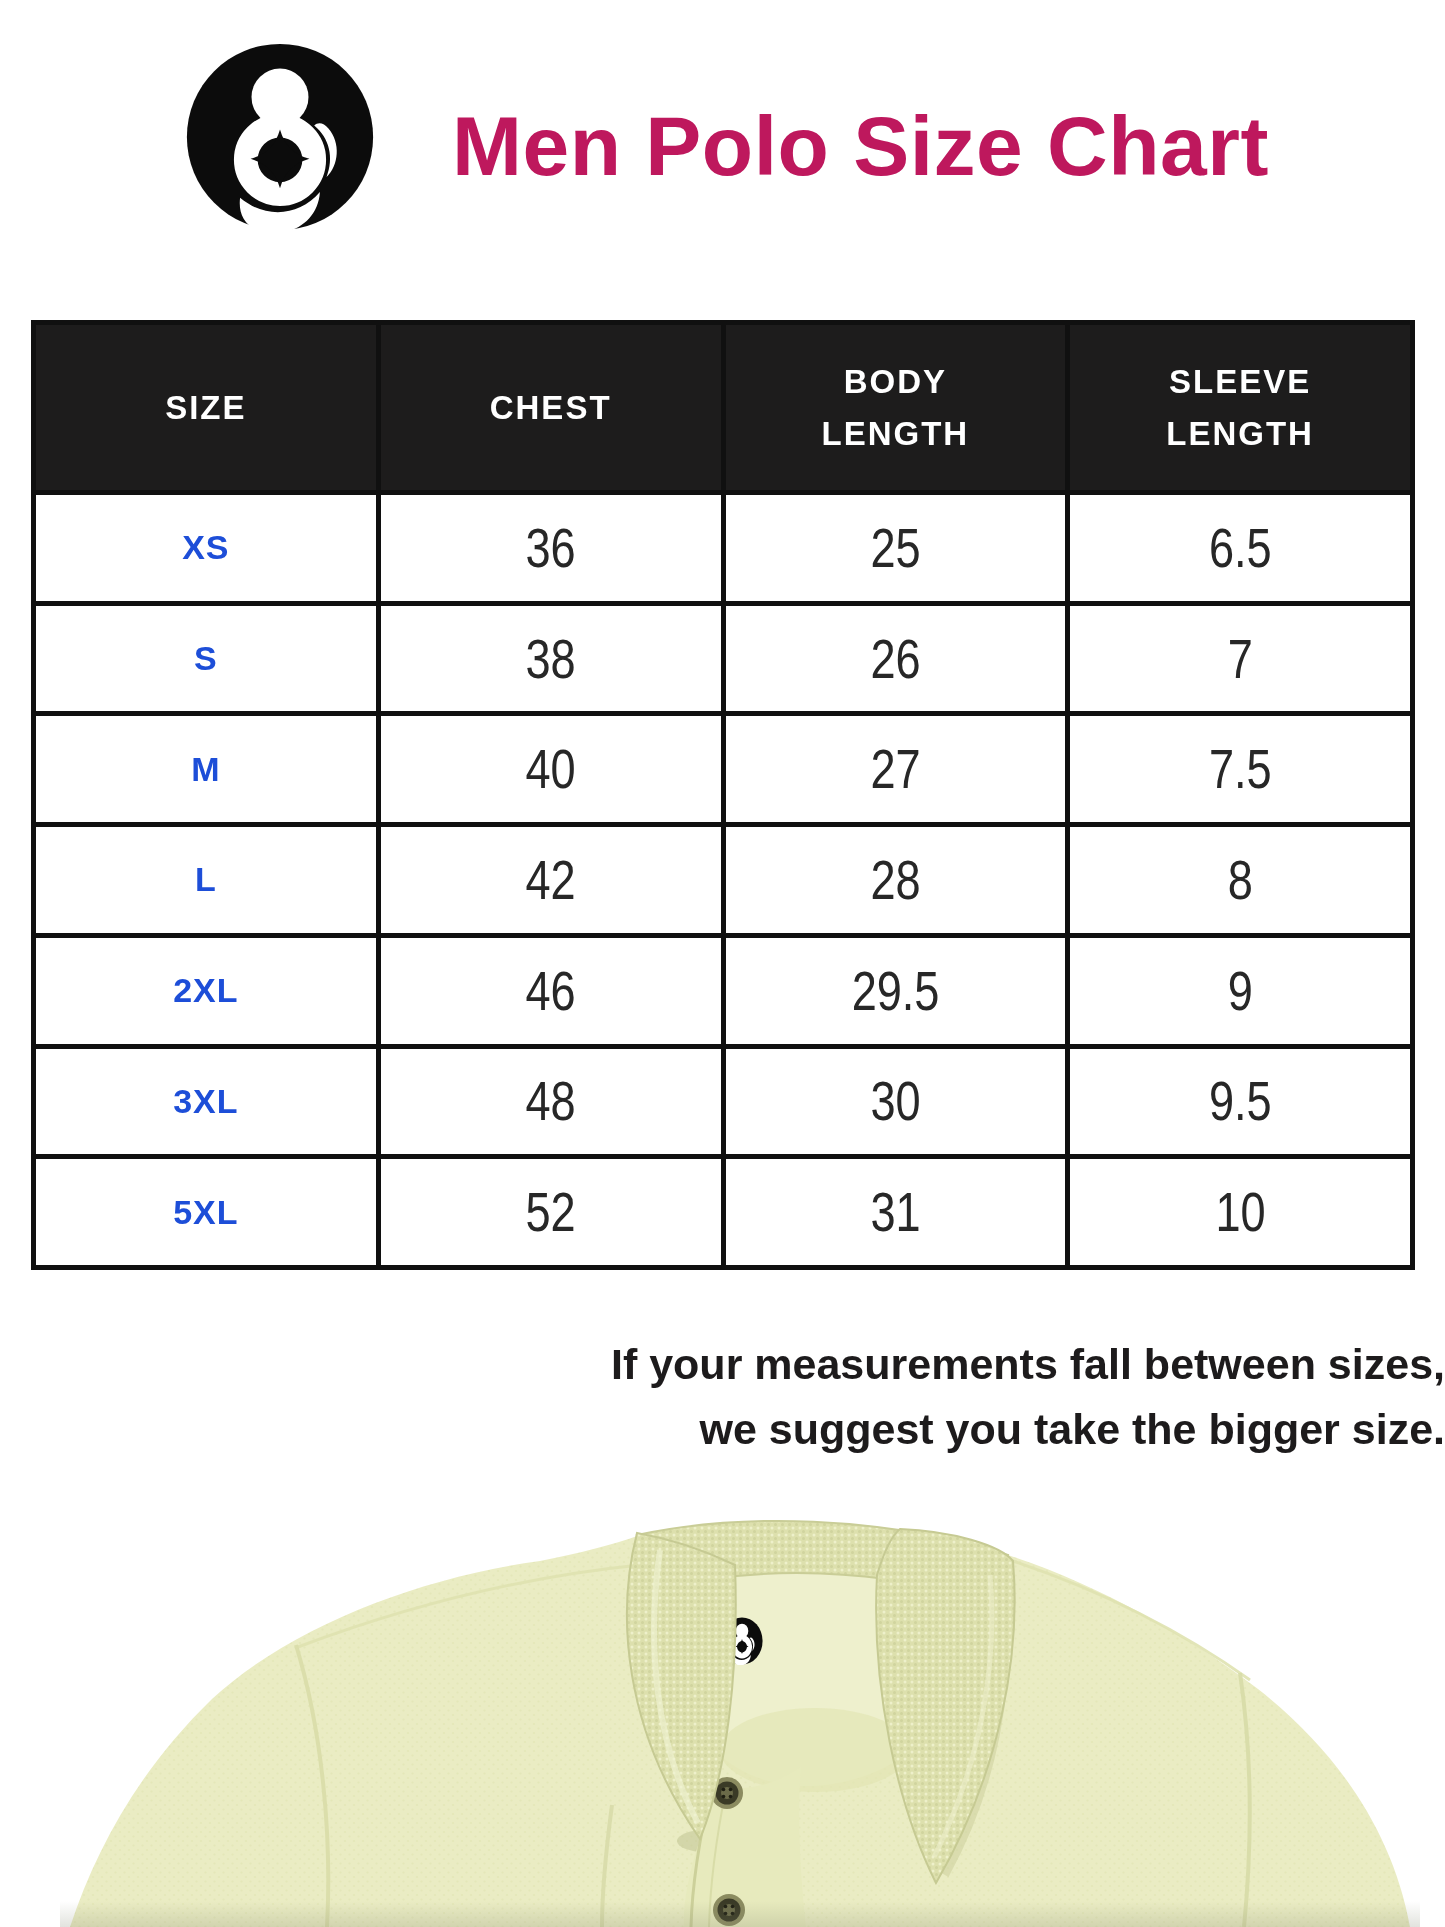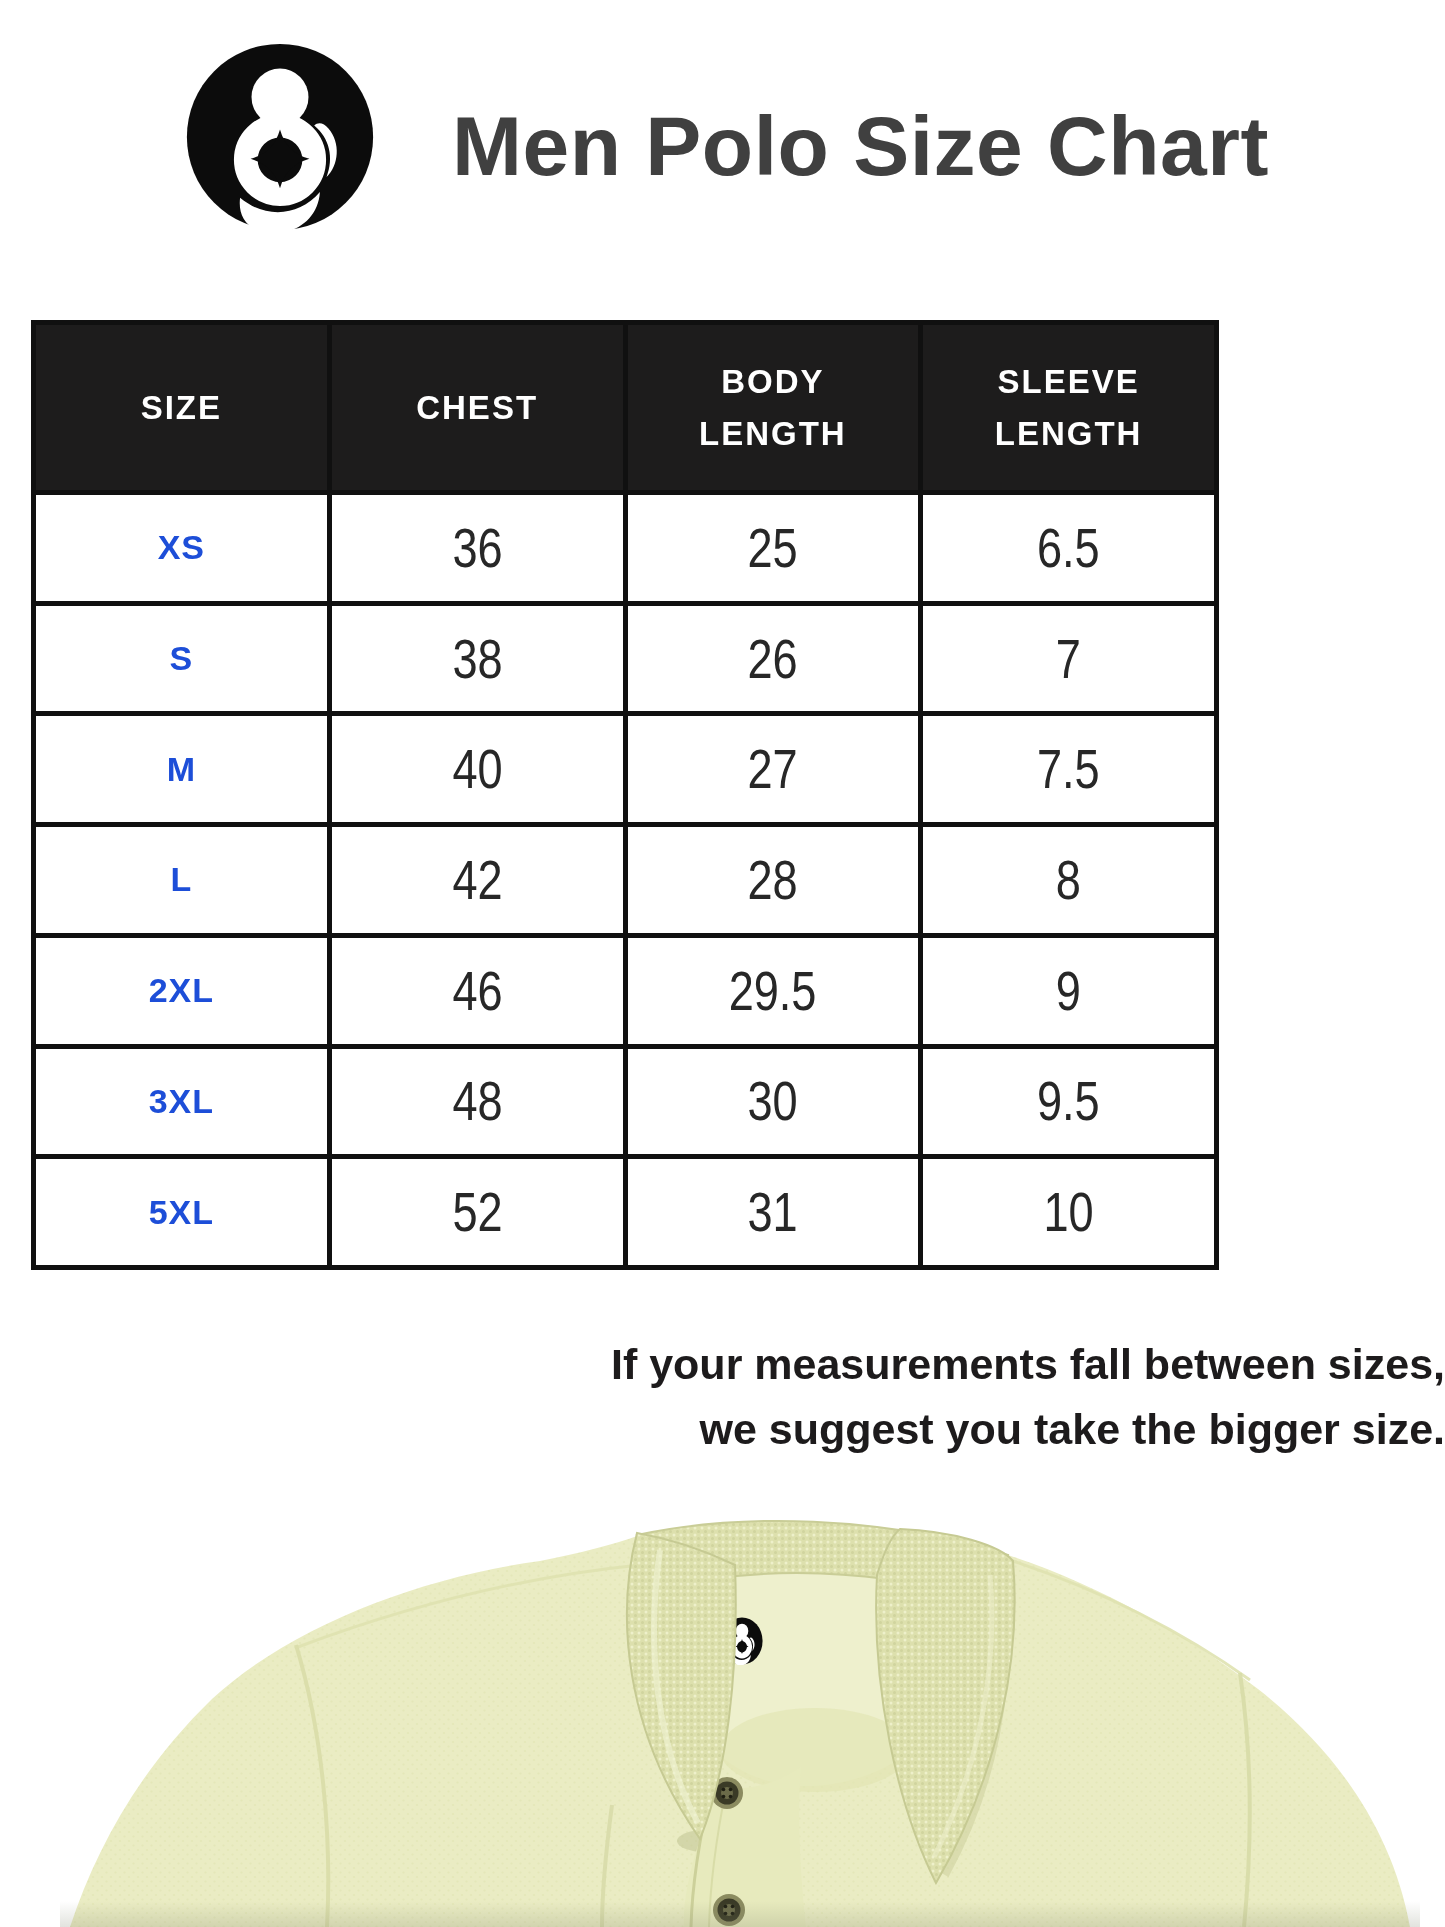--- a/index.html
+++ b/index.html
@@ -8,25 +8,25 @@
     width:1445px;height:1927px;
     background:#ffffff;
     font-family:"Liberation Sans","DejaVu Sans",sans-serif;
     overflow:hidden;
   }
   
   #brand-logo{position:absolute;left:185px;top:42px;width:190px;height:190px;}
   #page-title{
     position:absolute;left:452px;top:98px;
     font-size:84px;font-weight:800;letter-spacing:.5px;
-    color:#404040;white-space:nowrap;
+    color:#be185d;white-space:nowrap;
   }
   
   #size-table{
-    position:absolute;left:31px;top:320px;width:1188px;height:950px;
+    position:absolute;left:31px;top:320px;width:1384px;height:950px;
     border-collapse:collapse;table-layout:fixed;
   }
   #size-table th,#size-table td{
     border:5px solid #101010;text-align:center;vertical-align:middle;padding:0;
   }
   #size-table thead tr{height:170px;}
   #size-table tbody tr{height:97px;}
   #size-table th{
     background:#1d1c1c;color:#ffffff;
     font-size:33px;font-weight:700;letter-spacing:2px;line-height:1.55;

